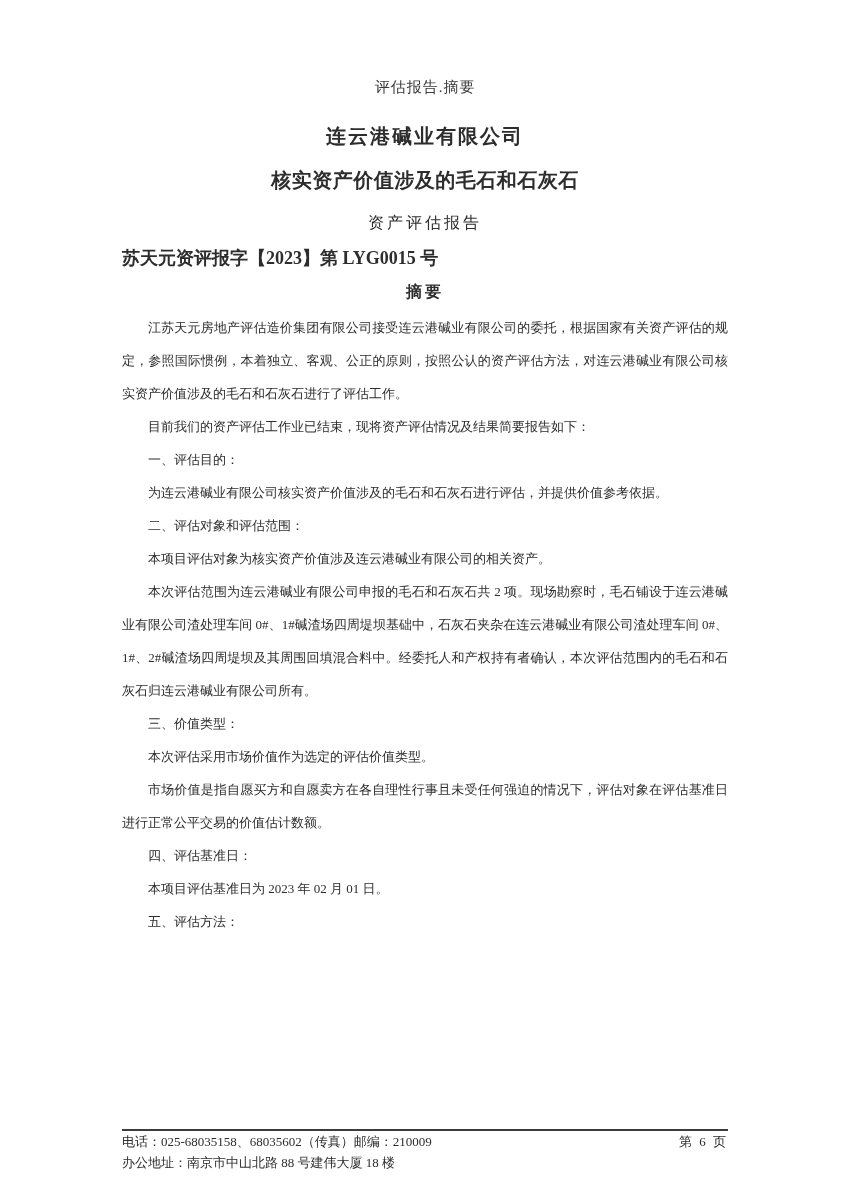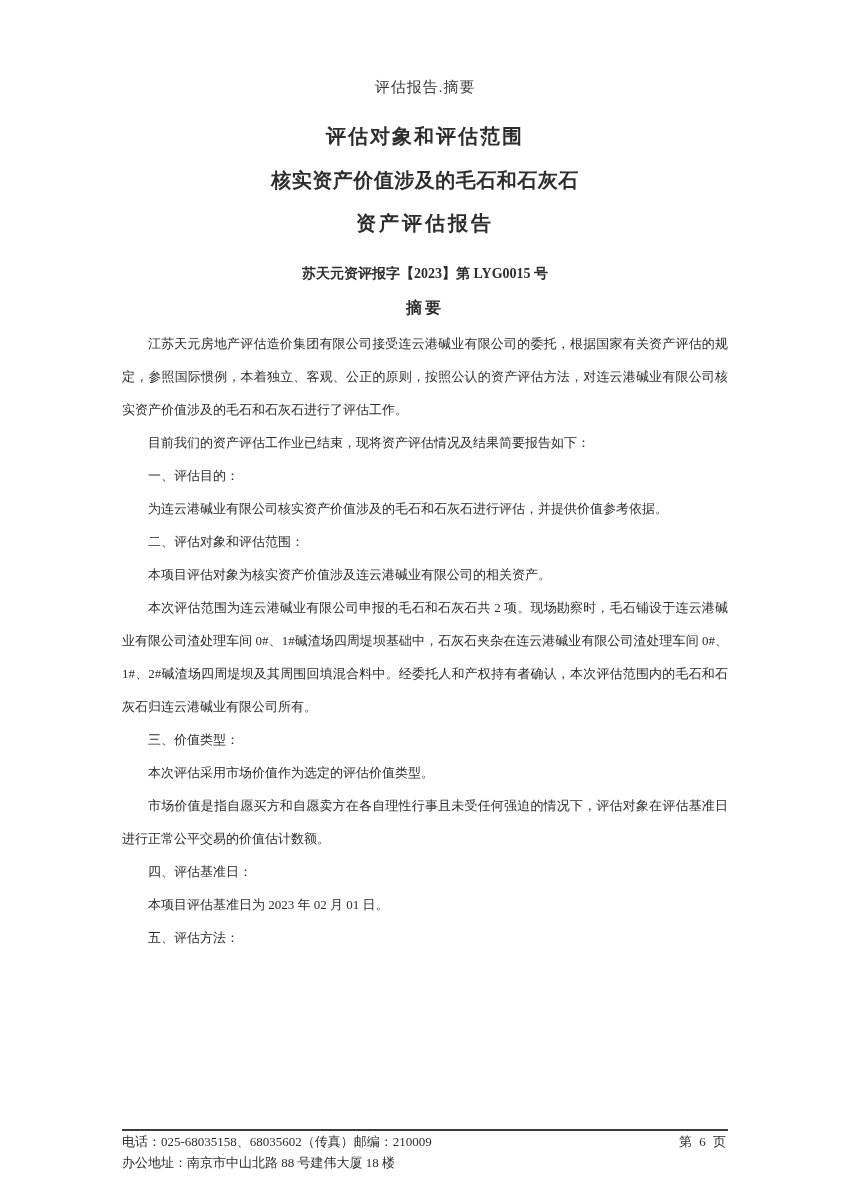--- a/index.html
+++ b/index.html
@@ -40,31 +40,31 @@
   .title-line-2 {
     text-align: center;
     font-size: 20px;
     font-weight: bold;
     letter-spacing: 0.5px;
     margin-top: 20px;
     line-height: 24px;
   }
   .title-line-3 {
     text-align: center;
-    font-size: 20px;
-    font-weight: bold;
+    font-size: 16px;
+    font-weight: normal;
     letter-spacing: 3px;
     margin-top: 19px;
     line-height: 24px;
   }
   .doc-number {
-    text-align: center;
-    font-size: 14px;
+    text-align: left;
+    font-size: 18px;
     font-weight: bold;
-    margin-top: 28px;
+    margin-top: 12px;
     line-height: 22px;
   }
   .abstract-heading {
     text-align: center;
     font-size: 16px;
     font-weight: bold;
     letter-spacing: 3px;
     margin-top: 12px;
     line-height: 22px;
   }
@@ -109,21 +109,21 @@
   }
 </style>
 </head>
 <body>
 
 <div class="page">
   <div class="content">
 
     <div class="page-header-label">评估报告.摘要</div>
 
-    <div class="title-line-1">评估对象和评估范围</div>
+    <div class="title-line-1">连云港碱业有限公司</div>
     <div class="title-line-2">核实资产价值涉及的毛石和石灰石</div>
     <div class="title-line-3">资产评估报告</div>
     <div class="doc-number">苏天元资评报字【2023】第 LYG0015 号</div>
     <div class="abstract-heading">摘要</div>
 
     <div class="body-text">
       <p class="para">江苏天元房地产评估造价集团有限公司接受连云港碱业有限公司的委托，根据国家有关资产评估的规定，参照国际惯例，本着独立、客观、公正的原则，按照公认的资产评估方法，对连云港碱业有限公司核实资产价值涉及的毛石和石灰石进行了评估工作。</p>
       <p class="para">目前我们的资产评估工作业已结束，现将资产评估情况及结果简要报告如下：</p>
       <p class="para">一、评估目的：</p>
       <p class="para">为连云港碱业有限公司核实资产价值涉及的毛石和石灰石进行评估，并提供价值参考依据。</p>

